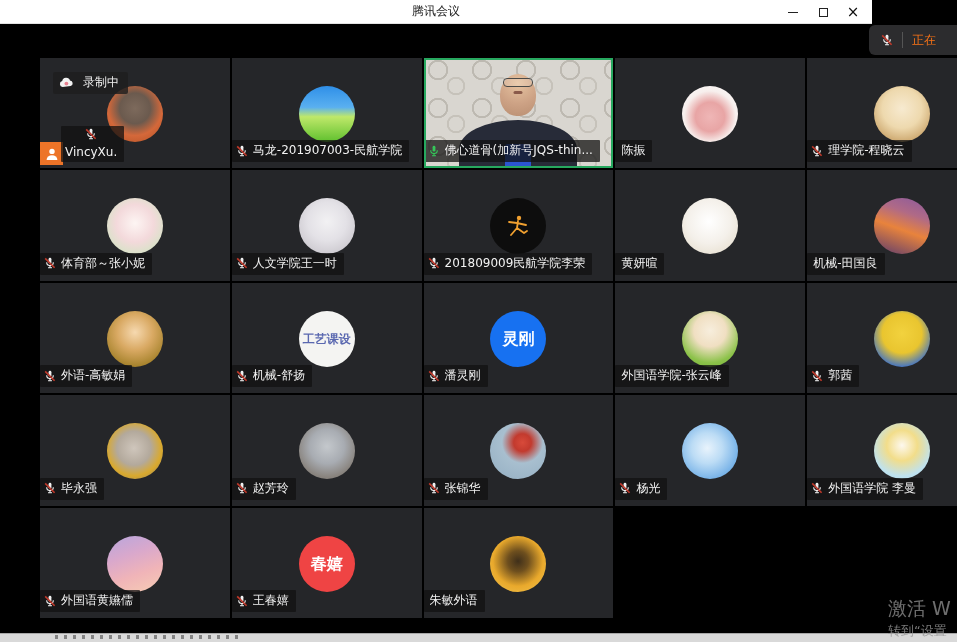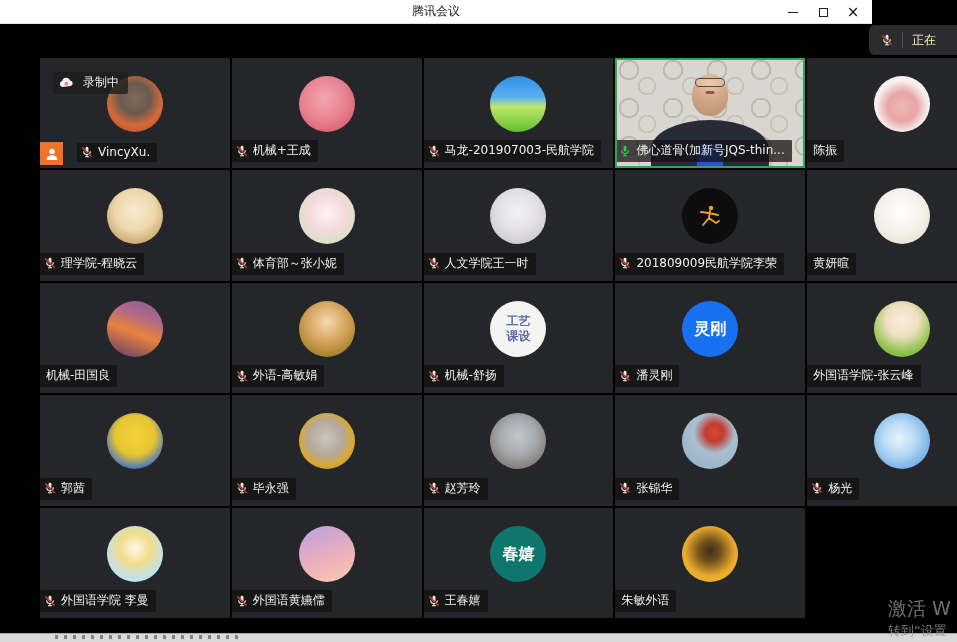--- a/index.html
+++ b/index.html
@@ -20,34 +20,34 @@
   .glyph-min{width:10px;height:1px;background:#222;display:block;}
   .glyph-max{width:9px;height:9px;border:1px solid #222;display:block;box-sizing:border-box;}
   .glyph-close{font-size:15px;line-height:1;color:#111;}
   
   .topstrip{position:absolute;top:24px;left:0;width:957px;height:34px;background:#000;}
   .speak-panel{
     position:absolute;top:1px;left:869px;height:30px;width:120px;background:#2c2c2e;
     border-radius:6px;display:flex;align-items:center;padding-left:12px;box-sizing:border-box;gap:9px;
   }
   .speak-divider{width:1px;height:16px;background:#555;}
-  .speak-text{color:#fef9c3;font-size:12px;white-space:nowrap;}
+  .speak-text{color:#f97316;font-size:12px;white-space:nowrap;}
   
   .grid{
     position:absolute;top:58px;left:0;width:957px;height:560px;background:#000;
     display:grid;grid-template-columns:repeat(5,1fr);grid-template-rows:repeat(5,1fr);gap:2px;padding-left:40px;
   }
   .tile{position:relative;background:#252629;overflow:hidden;}
   .tile.active::after{
     content:"";position:absolute;inset:0;border:2px solid #27a85f;pointer-events:none;
   }
   .avatar{
-    position:absolute;left:50%;top:18px;transform:translateX(-50%);
+    position:absolute;left:50%;top:28px;transform:translateX(-50%);
     width:56px;height:56px;border-radius:50%;
-    display:flex;flex-direction:column;align-items:center;justify-content:center;
+    display:flex;flex-direction:row;align-items:center;justify-content:center;
     text-align:left;
   }
   .avatar .av-line{font-weight:bold;line-height:1.2;}
   
   .name-label{
     position:absolute;left:0;bottom:6px;max-width:96%;
     display:flex;align-items:center;gap:5px;
     background:rgba(18,18,18,0.75);padding:2px 7px 3px 4px;box-sizing:border-box;
     border-radius:1px;
   }
@@ -161,42 +161,29 @@
           <circle cx="7.4" cy="6.6" r="1.9" fill="#e8808f"></circle>
         </svg>
         <span class="rec-text">录制中</span>
       </div>
       <div class="presenter-badge">
         <svg width="14" height="14" viewBox="0 0 14 14">
           <circle cx="7" cy="4.4" r="2.7" fill="#fff"></circle>
           <path d="M1.6 13 a5.4 4.8 0 0 1 10.8 0 z" fill="#fff"></path>
         </svg>
       </div>
-      <div class="name-label" style="left: 37px;">
+      <div class="name-label" style="left: 21px; flex-direction: column;">
         <svg width="12" height="12" viewBox="0 0 12 12">
           <rect x="4.6" y="0.8" width="2.8" height="5.8" rx="1.4" fill="#f0f0f0"></rect>
           <path d="M2.7 5.3 a3.3 3.3 0 0 0 6.6 0" stroke="#f0f0f0" stroke-width="1.1" fill="none"></path>
           <line x1="6" y1="8.6" x2="6" y2="10.2" stroke="#f0f0f0" stroke-width="1.1"></line>
           <line x1="4.1" y1="10.7" x2="7.9" y2="10.7" stroke="#f0f0f0" stroke-width="1.1"></line>
           <line x1="1.2" y1="1.4" x2="10.6" y2="10.8" stroke="#c0392b" stroke-width="1.6"></line>
         </svg>
         <span class="name-text">VincyXu.</span>
-      </div>
-    </div>
-    <div class="tile">
-      <div class="avatar" style="background: radial-gradient(circle at 45% 40%, rgb(242, 167, 176) 0%, rgb(232, 128, 143) 50%, rgb(217, 95, 112) 80%, rgb(192, 72, 88) 100%);"></div>
-      <div class="name-label">
-        <svg width="12" height="12" viewBox="0 0 12 12">
-          <rect x="4.6" y="0.8" width="2.8" height="5.8" rx="1.4" fill="#f0f0f0"></rect>
-          <path d="M2.7 5.3 a3.3 3.3 0 0 0 6.6 0" stroke="#f0f0f0" stroke-width="1.1" fill="none"></path>
-          <line x1="6" y1="8.6" x2="6" y2="10.2" stroke="#f0f0f0" stroke-width="1.1"></line>
-          <line x1="4.1" y1="10.7" x2="7.9" y2="10.7" stroke="#f0f0f0" stroke-width="1.1"></line>
-          <line x1="1.2" y1="1.4" x2="10.6" y2="10.8" stroke="#c0392b" stroke-width="1.6"></line>
-        </svg>
-        <span class="name-text">机械+王成</span>
       </div>
     </div>
     <div class="tile">
       <div class="avatar" style="background: linear-gradient(rgb(47, 143, 232) 0%, rgb(90, 176, 240) 38%, rgb(191, 232, 106) 55%, rgb(95, 192, 46) 100%);"></div>
       <div class="name-label">
         <svg width="12" height="12" viewBox="0 0 12 12">
           <rect x="4.6" y="0.8" width="2.8" height="5.8" rx="1.4" fill="#f0f0f0"></rect>
           <path d="M2.7 5.3 a3.3 3.3 0 0 0 6.6 0" stroke="#f0f0f0" stroke-width="1.1" fill="none"></path>
           <line x1="6" y1="8.6" x2="6" y2="10.2" stroke="#f0f0f0" stroke-width="1.1"></line>
           <line x1="4.1" y1="10.7" x2="7.9" y2="10.7" stroke="#f0f0f0" stroke-width="1.1"></line>
@@ -434,21 +421,21 @@
           <rect x="4.6" y="0.8" width="2.8" height="5.8" rx="1.4" fill="#f0f0f0"></rect>
           <path d="M2.7 5.3 a3.3 3.3 0 0 0 6.6 0" stroke="#f0f0f0" stroke-width="1.1" fill="none"></path>
           <line x1="6" y1="8.6" x2="6" y2="10.2" stroke="#f0f0f0" stroke-width="1.1"></line>
           <line x1="4.1" y1="10.7" x2="7.9" y2="10.7" stroke="#f0f0f0" stroke-width="1.1"></line>
           <line x1="1.2" y1="1.4" x2="10.6" y2="10.8" stroke="#c0392b" stroke-width="1.6"></line>
         </svg>
         <span class="name-text">外国语黄嬿儒</span>
       </div>
     </div>
     <div class="tile">
-      <div class="avatar" style="background: #0f766e;">
+      <div class="avatar" style="background: #ef4444;">
         <div class="av-line" style="color: rgb(255, 255, 255); font-size: 16px;">春嬉</div>
       </div>
       <div class="name-label">
         <svg width="12" height="12" viewBox="0 0 12 12">
           <rect x="4.6" y="0.8" width="2.8" height="5.8" rx="1.4" fill="#f0f0f0"></rect>
           <path d="M2.7 5.3 a3.3 3.3 0 0 0 6.6 0" stroke="#f0f0f0" stroke-width="1.1" fill="none"></path>
           <line x1="6" y1="8.6" x2="6" y2="10.2" stroke="#f0f0f0" stroke-width="1.1"></line>
           <line x1="4.1" y1="10.7" x2="7.9" y2="10.7" stroke="#f0f0f0" stroke-width="1.1"></line>
           <line x1="1.2" y1="1.4" x2="10.6" y2="10.8" stroke="#c0392b" stroke-width="1.6"></line>
         </svg>

